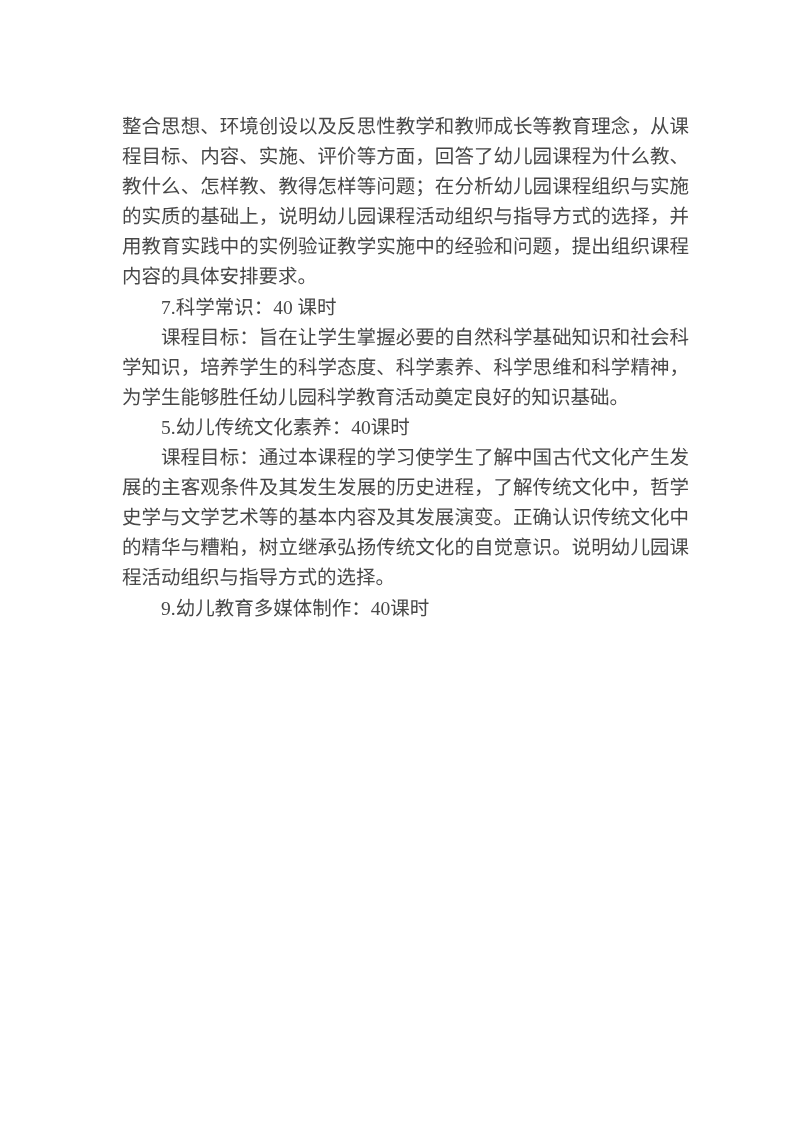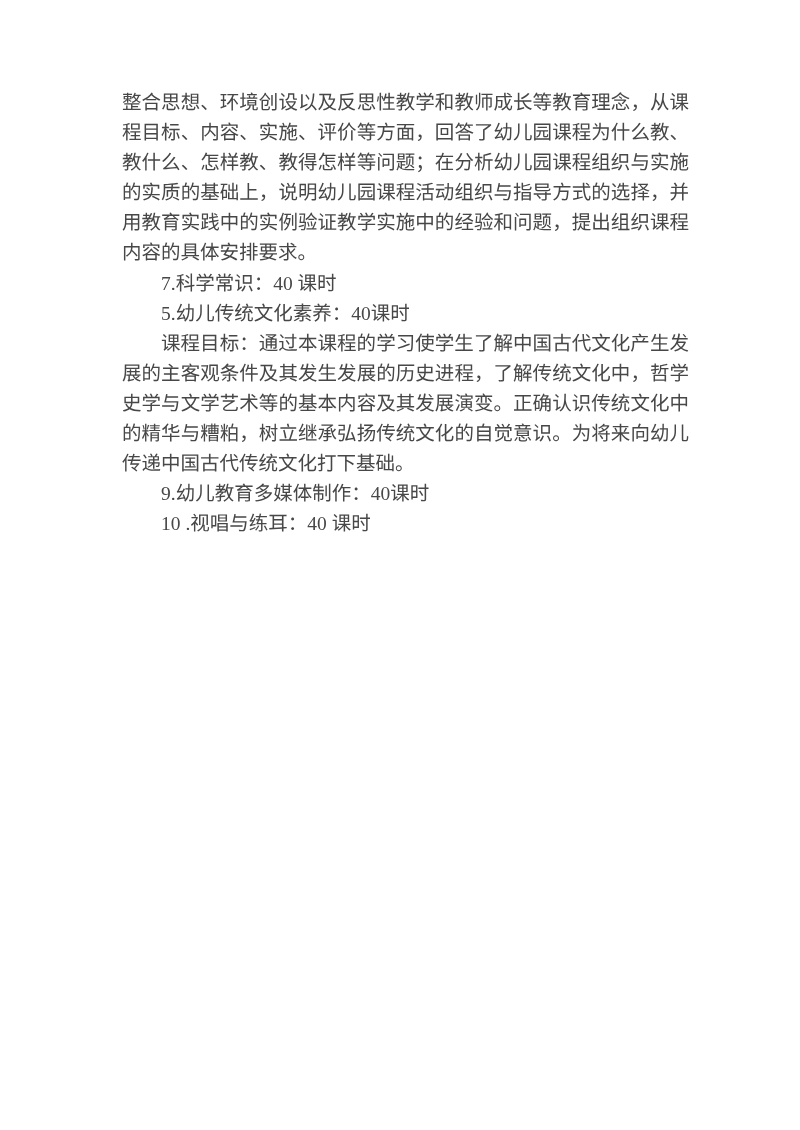--- a/index.html
+++ b/index.html
@@ -4,20 +4,21 @@
 <style>
   * { margin: 0; padding: 0; box-sizing: border-box; }
   html, body { background: #ffffff; }
   .page {
     position: relative;
     width: 800px;
     height: 970px;
     background: #ffffff;
     overflow: hidden;
     font-family: "Liberation Serif", "DejaVu Serif", serif;
+    margin-top: 24px;
   }
   .text-block {
     position: absolute;
     left: 122px;
     top: 88px;
     width: 567px;
   }
   .para {
     font-size: 19.5px;
     line-height: 30.1px;
@@ -38,19 +39,19 @@
     font-family: "Liberation Serif", "DejaVu Serif", serif;
   }
 </style>
 </head>
 <body>
 
 <div class="page">
   <div class="text-block" id="paragraphs">
       <p class="para">整合思想、环境创设以及反思性教学和教师成长等教育理念，从课程目标、内容、实施、评价等方面，回答了幼儿园课程为什么教、教什么、怎样教、教得怎样等问题；在分析幼儿园课程组织与实施的实质的基础上，说明幼儿园课程活动组织与指导方式的选择，并用教育实践中的实例验证教学实施中的经验和问题，提出组织课程内容的具体安排要求。</p>
       <p class="para indent">7.科学常识：40 课时</p>
+      <p class="para indent">课程目标：旨在让学生掌握必要的自然科学基础知识和社会科学知识，培养学生的科学态度、科学素养、科学思维和科学精神，为学生能够胜任幼儿园科学教育活动奠定良好的知识基础。</p>
       <p class="para indent">5.幼儿传统文化素养：40课时</p>
-      <p class="para indent">课程目标：通过本课程的学习使学生了解中国古代文化产生发展的主客观条件及其发生发展的历史进程，了解传统文化中，哲学史学与文学艺术等的基本内容及其发展演变。正确认识传统文化中的精华与糟粕，树立继承弘扬传统文化的自觉意识。为将来向幼儿传递中国古代传统文化打下基础。</p>
+      <p class="para indent">课程目标：通过本课程的学习使学生了解中国古代文化产生发展的主客观条件及其发生发展的历史进程，了解传统文化中，哲学史学与文学艺术等的基本内容及其发展演变。正确认识传统文化中的精华与糟粕，树立继承弘扬传统文化的自觉意识。说明幼儿园课程活动组织与指导方式的选择。</p>
       <p class="para indent">9.幼儿教育多媒体制作：40课时</p>
-      <p class="para indent">10 .视唱与练耳：40 课时</p>
     </div>
   <div class="footer">18</div>
 </div>
 
 </body></html>

